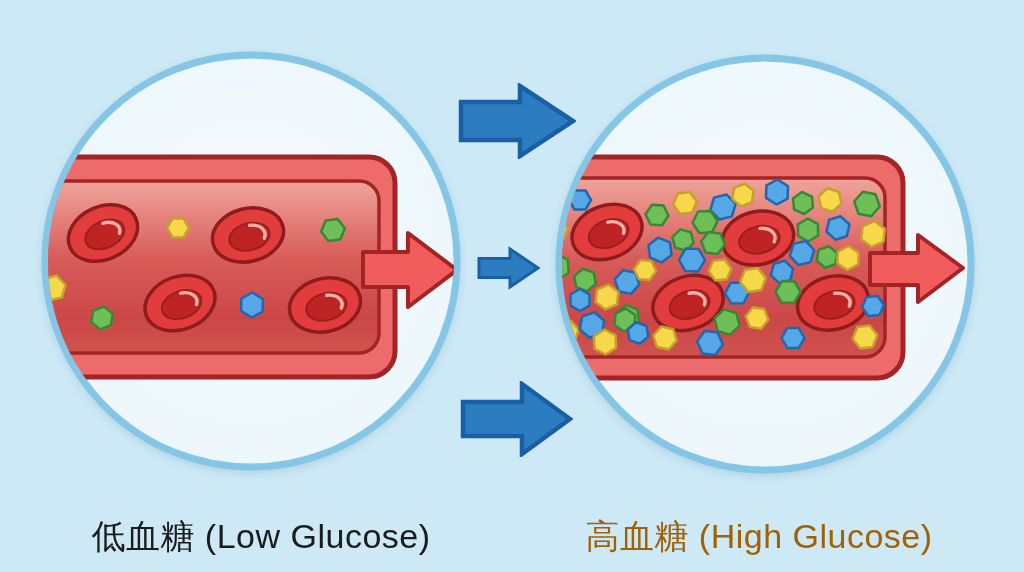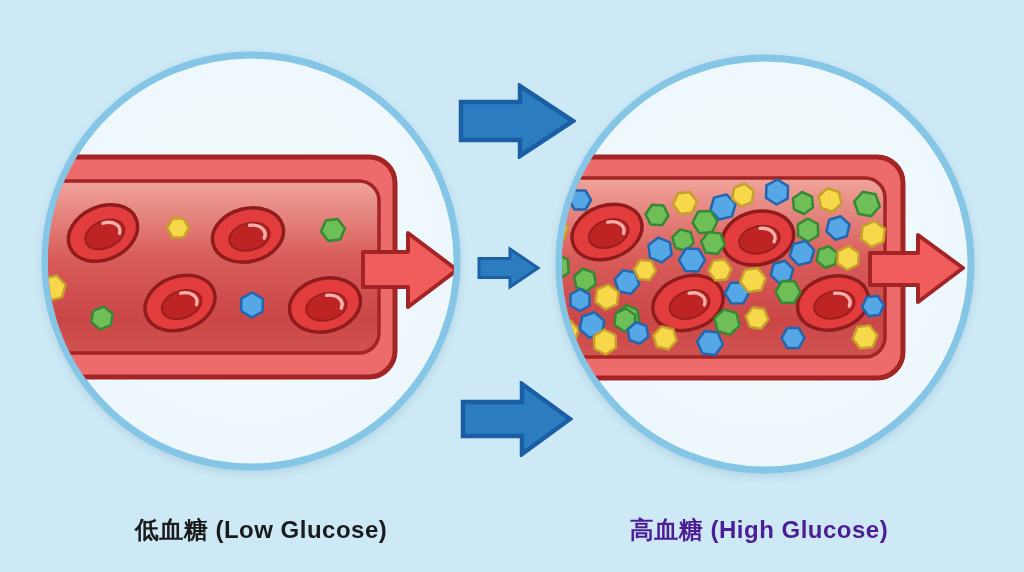--- a/index.html
+++ b/index.html
@@ -2,21 +2,21 @@
 <html><head>
 <meta charset="utf-8">
 <style>
   html,body{margin:0;padding:0;}
   body{font-family:"Liberation Sans","DejaVu Sans",sans-serif;}
   .stage{position:relative;width:1024px;height:572px;overflow:hidden;}
   .panel-svg{position:absolute;width:432px;height:432px;
              filter:drop-shadow(0 3px 4px rgba(110,155,180,0.28));}
   .flow-arrow-svg{position:absolute;}
   .caption{position:absolute;width:360px;text-align:center;
-           font-size:24px;font-weight:700;letter-spacing:0.5px;
+           font-size:34px;font-weight:400;letter-spacing:0.5px;
            white-space:nowrap;}
 </style>
 </head>
 <body>
 
 <div class="stage" style="background: rgb(205, 233, 246);">
 
   <svg class="panel-svg" id="panel-low" viewBox="0 0 432 432" style="left: 35px; top: 45px;">
       <defs>
         <radialGradient id="cg-low" cx="50%" cy="45%" r="60%">
@@ -162,15 +162,15 @@
       <svg class="flow-arrow-svg" viewBox="0 0 65 44" width="65" height="44" style="left: 476px; top: 246px;">
         <polygon points="3,12.5 34,12.5 34,3 62,22 34,41 34,31.5 3,31.5" fill="#2b7dc0" stroke="#1a5fa5" stroke-width="3"></polygon>
       </svg>
       <svg class="flow-arrow-svg" viewBox="0 0 113 76" width="113" height="76" style="left: 460px; top: 381px;">
         <polygon points="3,21 62,21 62,3 110,38 62,73 62,55 3,55" fill="#2b7dc0" stroke="#1a5fa5" stroke-width="4.5"></polygon>
       </svg>
     </div>
 
   <div class="caption" id="caption-low" style="left: 81px; top: 514px; color: rgb(27, 27, 29);">低血糖 (Low Glucose)</div>
 
-  <div class="caption" id="caption-high" style="left: 579px; top: 514px; color: #4c1d95;">高血糖 (High Glucose)</div>
+  <div class="caption" id="caption-high" style="left: 579px; top: 514px; color: #a16207;">高血糖 (High Glucose)</div>
 
 </div>
 
 </body></html>

